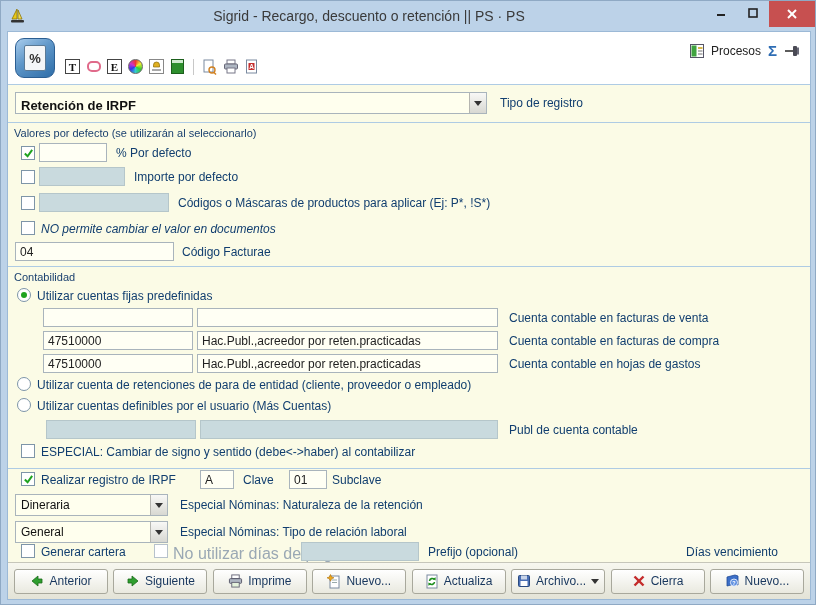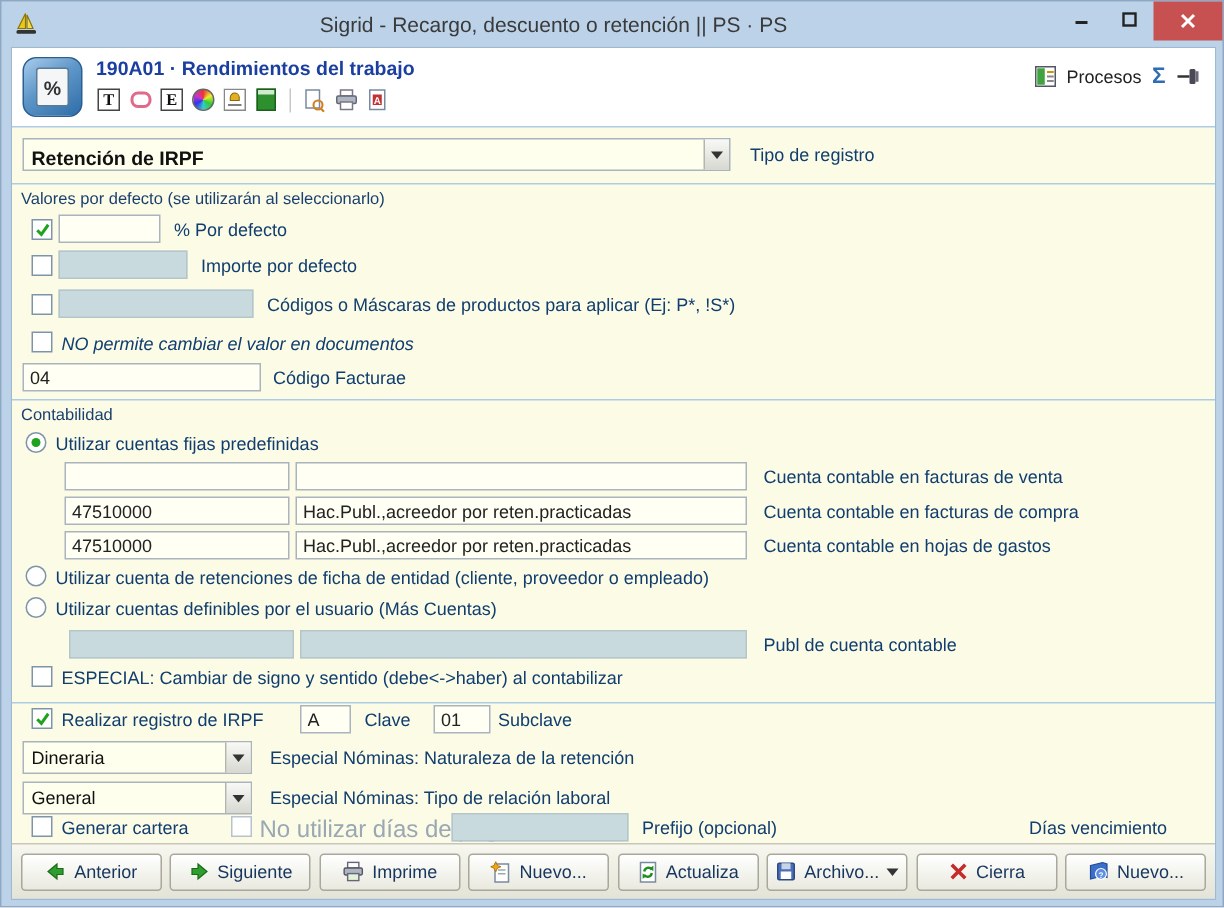--- a/index.html
+++ b/index.html
@@ -122,21 +122,20 @@
       </div>
     </div>
   </div>
 
   <div class="content">
 
     <div class="header-strip">
       <div class="app-big-icon">
           <div class="card">%</div>
         </div>
-      <div class="hdr-title">190A01 · Rendimientos del trabajo</div>
 
       <div class="mini-toolbar">
         <div class="mi">
             <div class="boxletter">T</div>
           </div>
         <div class="mi">
             <div class="bubble"></div>
           </div>
         <div class="mi">
             <div class="boxletter">E</div>
@@ -245,21 +244,21 @@
 
     <input class="inp" style="left: 35px; top: 299px; width: 150px;" value="47510000">
     <input class="inp" style="left: 189px; top: 299px; width: 301px;" value="Hac.Publ.,acreedor por reten.practicadas">
     <span class="lbl" style="left:501px; top:302px;">Cuenta contable en facturas de compra</span>
 
     <input class="inp" style="left: 35px; top: 322px; width: 150px;" value="47510000">
     <input class="inp" style="left: 189px; top: 322px; width: 301px;" value="Hac.Publ.,acreedor por reten.practicadas">
     <span class="lbl" style="left:501px; top:325px;">Cuenta contable en hojas de gastos</span>
 
     <span class="radio" style="left:9px; top:345px;"></span>
-    <span class="lbl" style="left:29px; top:346px;">Utilizar cuenta de retenciones de ficha de entidad (cliente, proveedor o empleado)</span>
+    <span class="lbl" style="left:29px; top:346px;">Utilizar cuenta de retenciones de para de entidad (cliente, proveedor o empleado)</span>
 
     <span class="radio" style="left:9px; top:366px;"></span>
     <span class="lbl" style="left:29px; top:367px;">Utilizar cuentas definibles por el usuario (Más Cuentas)</span>
 
     <input class="din" style="left: 38px; top: 388px; width: 150px;" value="">
     <input class="din" style="left: 192px; top: 388px; width: 298px;" value="">
     <span class="lbl" style="left:501px; top:391px;">Publ de cuenta contable</span>
 
     <span class="cb" style="left:13px; top:412px;"></span>
     <span class="lbl" style="left:33px; top:413px;">ESPECIAL: Cambiar de signo y sentido (debe&lt;-&gt;haber) al contabilizar</span>

